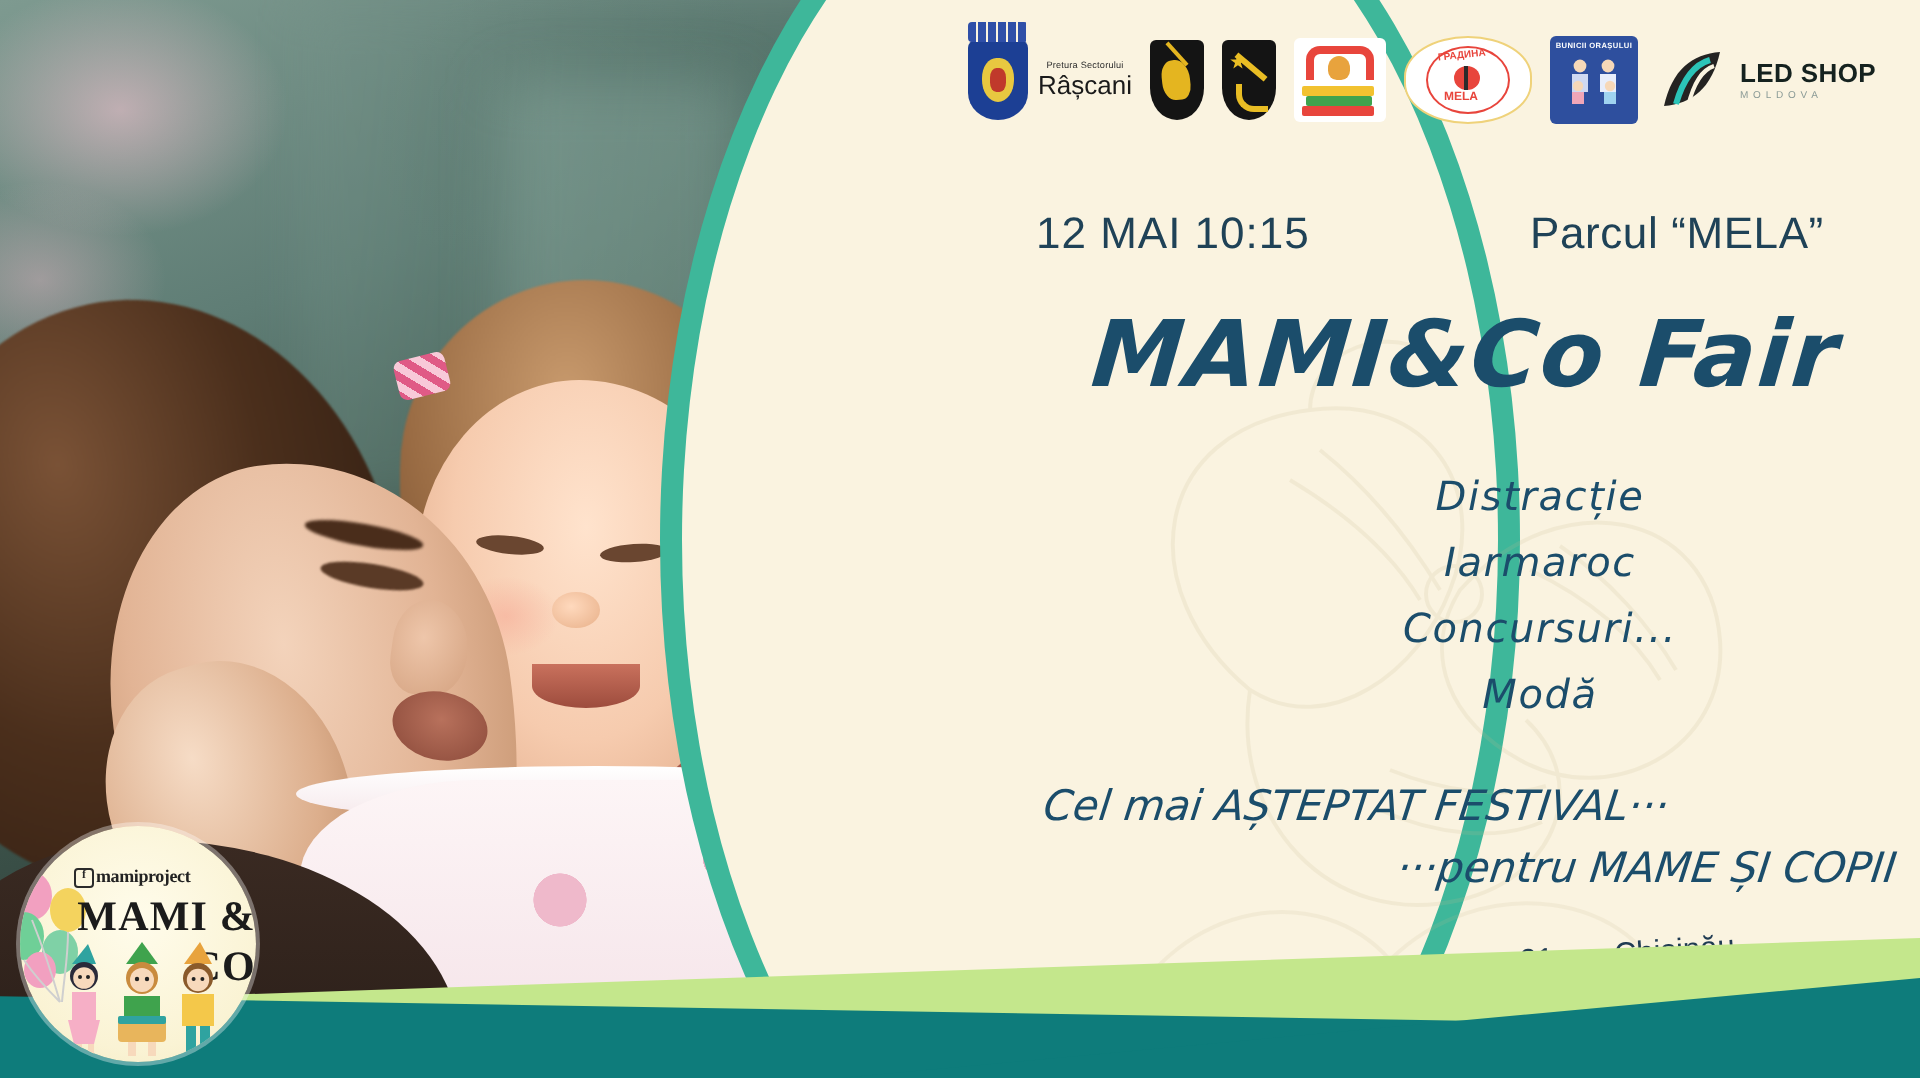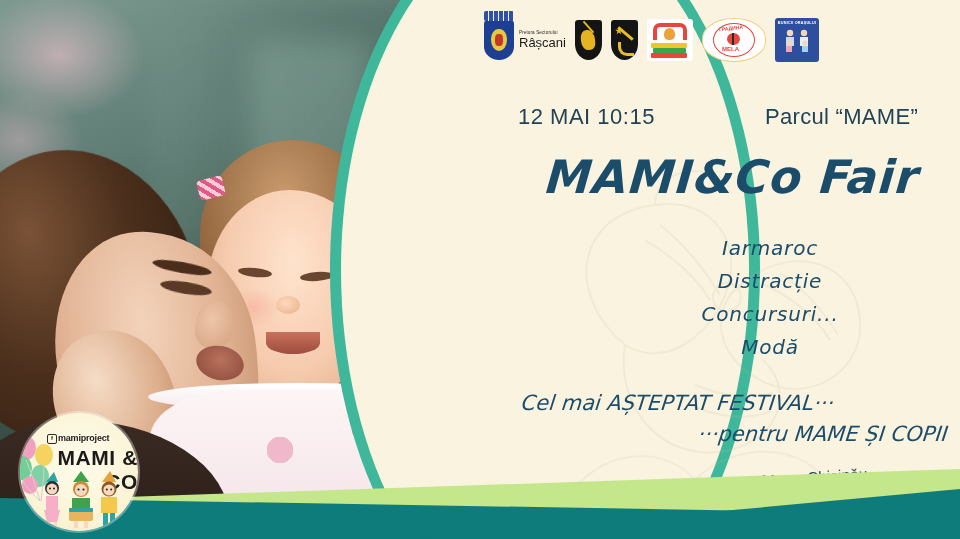--- a/index.html
+++ b/index.html
@@ -95,21 +95,21 @@
 
   
   .logos{position:absolute;left:484px;top:8px;width:470px;height:64px;display:flex;align-items:center;gap:9px;}
   .logo{display:flex;align-items:center;}
   .shield{width:30px;height:40px;background:#1C3F94;border-radius:4px 4px 50% 50%/4px 4px 34% 34%;
     position:relative;display:flex;align-items:center;justify-content:center;}
   .shield .bird{width:16px;height:22px;background:#E8C840;border-radius:45% 45% 50% 50%;position:relative;}
   .shield .bird:before{content:"";position:absolute;left:4px;top:5px;width:8px;height:12px;background:#C0392B;border-radius:40%;}
   .crown{position:absolute;left:0;top:-9px;width:30px;height:10px;
     background:repeating-linear-gradient(90deg,#2f4fa8 0 4px,#FAF3E0 4px 5px);border-radius:2px;}
-  .rascani-txt{margin-left:5px;line-height:1;}
+  .rascani-txt{margin-left:5px;line-height:1;text-align:center;}
   .rascani-txt .small{font-size:4.6px;color:#2b2b2b;letter-spacing:.1px;display:block;}
   .rascani-txt .big{font-size:13px;color:#1a1a1a;display:block;margin-top:1px;}
   .crest{width:27px;height:40px;background:#141414;border-radius:3px 3px 50% 50%/3px 3px 40% 40%;
     display:flex;align-items:center;justify-content:center;position:relative;}
   .crest .lion{width:14px;height:20px;background:#E4B520;border-radius:40% 50% 35% 45%;transform:rotate(-6deg);}
   .crest .saber{position:absolute;left:6px;top:6px;width:15px;height:2px;background:#E4B520;transform:rotate(48deg);}
   .crest2 .star{position:absolute;left:4px;top:7px;width:8px;height:8px;background:#E9BD24;
     clip-path:polygon(50% 0,61% 35%,98% 35%,68% 57%,79% 91%,50% 70%,21% 91%,32% 57%,2% 35%,39% 35%);}
   .crest2 .band{position:absolute;left:5px;top:12px;width:19px;height:3px;background:#E9BD24;transform:rotate(40deg);}
   .crest2 .hook{position:absolute;left:7px;top:22px;width:13px;height:11px;border:3px solid #E9BD24;
@@ -159,23 +159,23 @@
 
   
   .band-green{position:absolute;left:0;bottom:0;width:960px;height:70px;background:#C4E78C;
     clip-path:polygon(100% 0,100% 100%,0 100%,0 46%);}
   .band-teal{position:absolute;left:0;bottom:0;width:960px;height:62px;background:#0E7C7B;
     clip-path:polygon(0 34%,100% 60%,100% 100%,0 100%);}
   .band-teal2{position:absolute;left:420px;bottom:0;width:540px;height:50px;background:#0E7C7B;
     clip-path:polygon(0 100%,100% 0,100% 100%);}
 
   
-  .badge{position:absolute;left:20px;bottom:8px;width:118px;height:118px;border-radius:50%;
+  .badge{position:absolute;left:10px;bottom:8px;width:118px;height:118px;border-radius:50%;
     background:radial-gradient(circle at 50% 40%,#FFFCEB 0%,#FAF3D4 70%,#F3E9C2 100%);
-    box-shadow:0 0 0 2px rgba(255,255,255,.35);overflow:hidden;}
+    box-shadow:0 0 0 2px rgba(255,255,255,.35);overflow:hidden;font-family:Liberation Serif, serif;}
   .badge .fb{position:absolute;left:27px;top:21px;width:8px;height:8px;border:1.1px solid #2b2b2b;border-radius:2px;
     font-size:6px;line-height:7px;text-align:center;color:#2b2b2b;font-weight:bold;}
   .badge .mp{position:absolute;left:38px;top:20px;font-size:9px;font-weight:bold;color:#222;letter-spacing:-.2px;}
   .badge .mami{position:absolute;left:0;top:33px;width:118px;text-align:right;font-size:21px;font-weight:bold;
     color:#1b1b1b;letter-spacing:.6px;}
 </style>
 </head>
 <body>
 
 <div class="poster">
@@ -288,29 +288,40 @@
         <circle cx="24" cy="5" r="3.2" fill="#f6d8b8"></circle>
           <path d="M20 9h8v9h-8z" fill="#e8eefb"></path>
         <circle cx="9" cy="15" r="2.6" fill="#f6d8b8"></circle>
           <path d="M6 18h6v6H6z" fill="#f0a6b8"></path>
         <circle cx="25" cy="15" r="2.6" fill="#f6d8b8"></circle>
           <path d="M22 18h6v6h-6z" fill="#9fd3f0"></path>
       </svg>
       <span class="bottom"></span>
     </div>
 
+    <div class="ledshop">
+      <svg class="led-mark" viewBox="0 0 36 34">
+        <path d="M4 30 C8 12 18 4 32 3 C28 21 18 29 4 30Z" fill="#111" opacity=".92"></path>
+        <path d="M10 29 C14 15 20 9 27 7" stroke="#2BC4B8" stroke-width="3" fill="none"></path>
+        <path d="M16 30 C19 18 23 12 29 10" stroke="#FAF3E0" stroke-width="2" fill="none"></path>
+      </svg>
+      <div class="led-txt">
+        <div class="l1">LED SHOP</div>
+        <div class="l2">MOLDOVA</div>
+      </div>
+    </div>
   </div>
 
   <div class="date">12 MAI  10:15</div>
-  <div class="place">Parcul “MAME”</div>
+  <div class="place">Parcul “MELA”</div>
   <div class="title">MAMI&amp;Co Fair</div>
 
   <div class="list">
+    <span class="li">Distracție</span>
     <span class="li">Iarmaroc</span>
-    <span class="li">Distracție</span>
     <span class="li">Concursuri...</span>
     <span class="li">Modă</span>
   </div>
 
   <div class="tagline">
     <span class="l1">Cel mai AȘTEPTAT FESTIVAL···</span>
     <span class="l2">···pentru MAME ȘI COPII</span>
   </div>
 
   <div class="address">bd. Moscova 21, or. Chișinău.</div>

